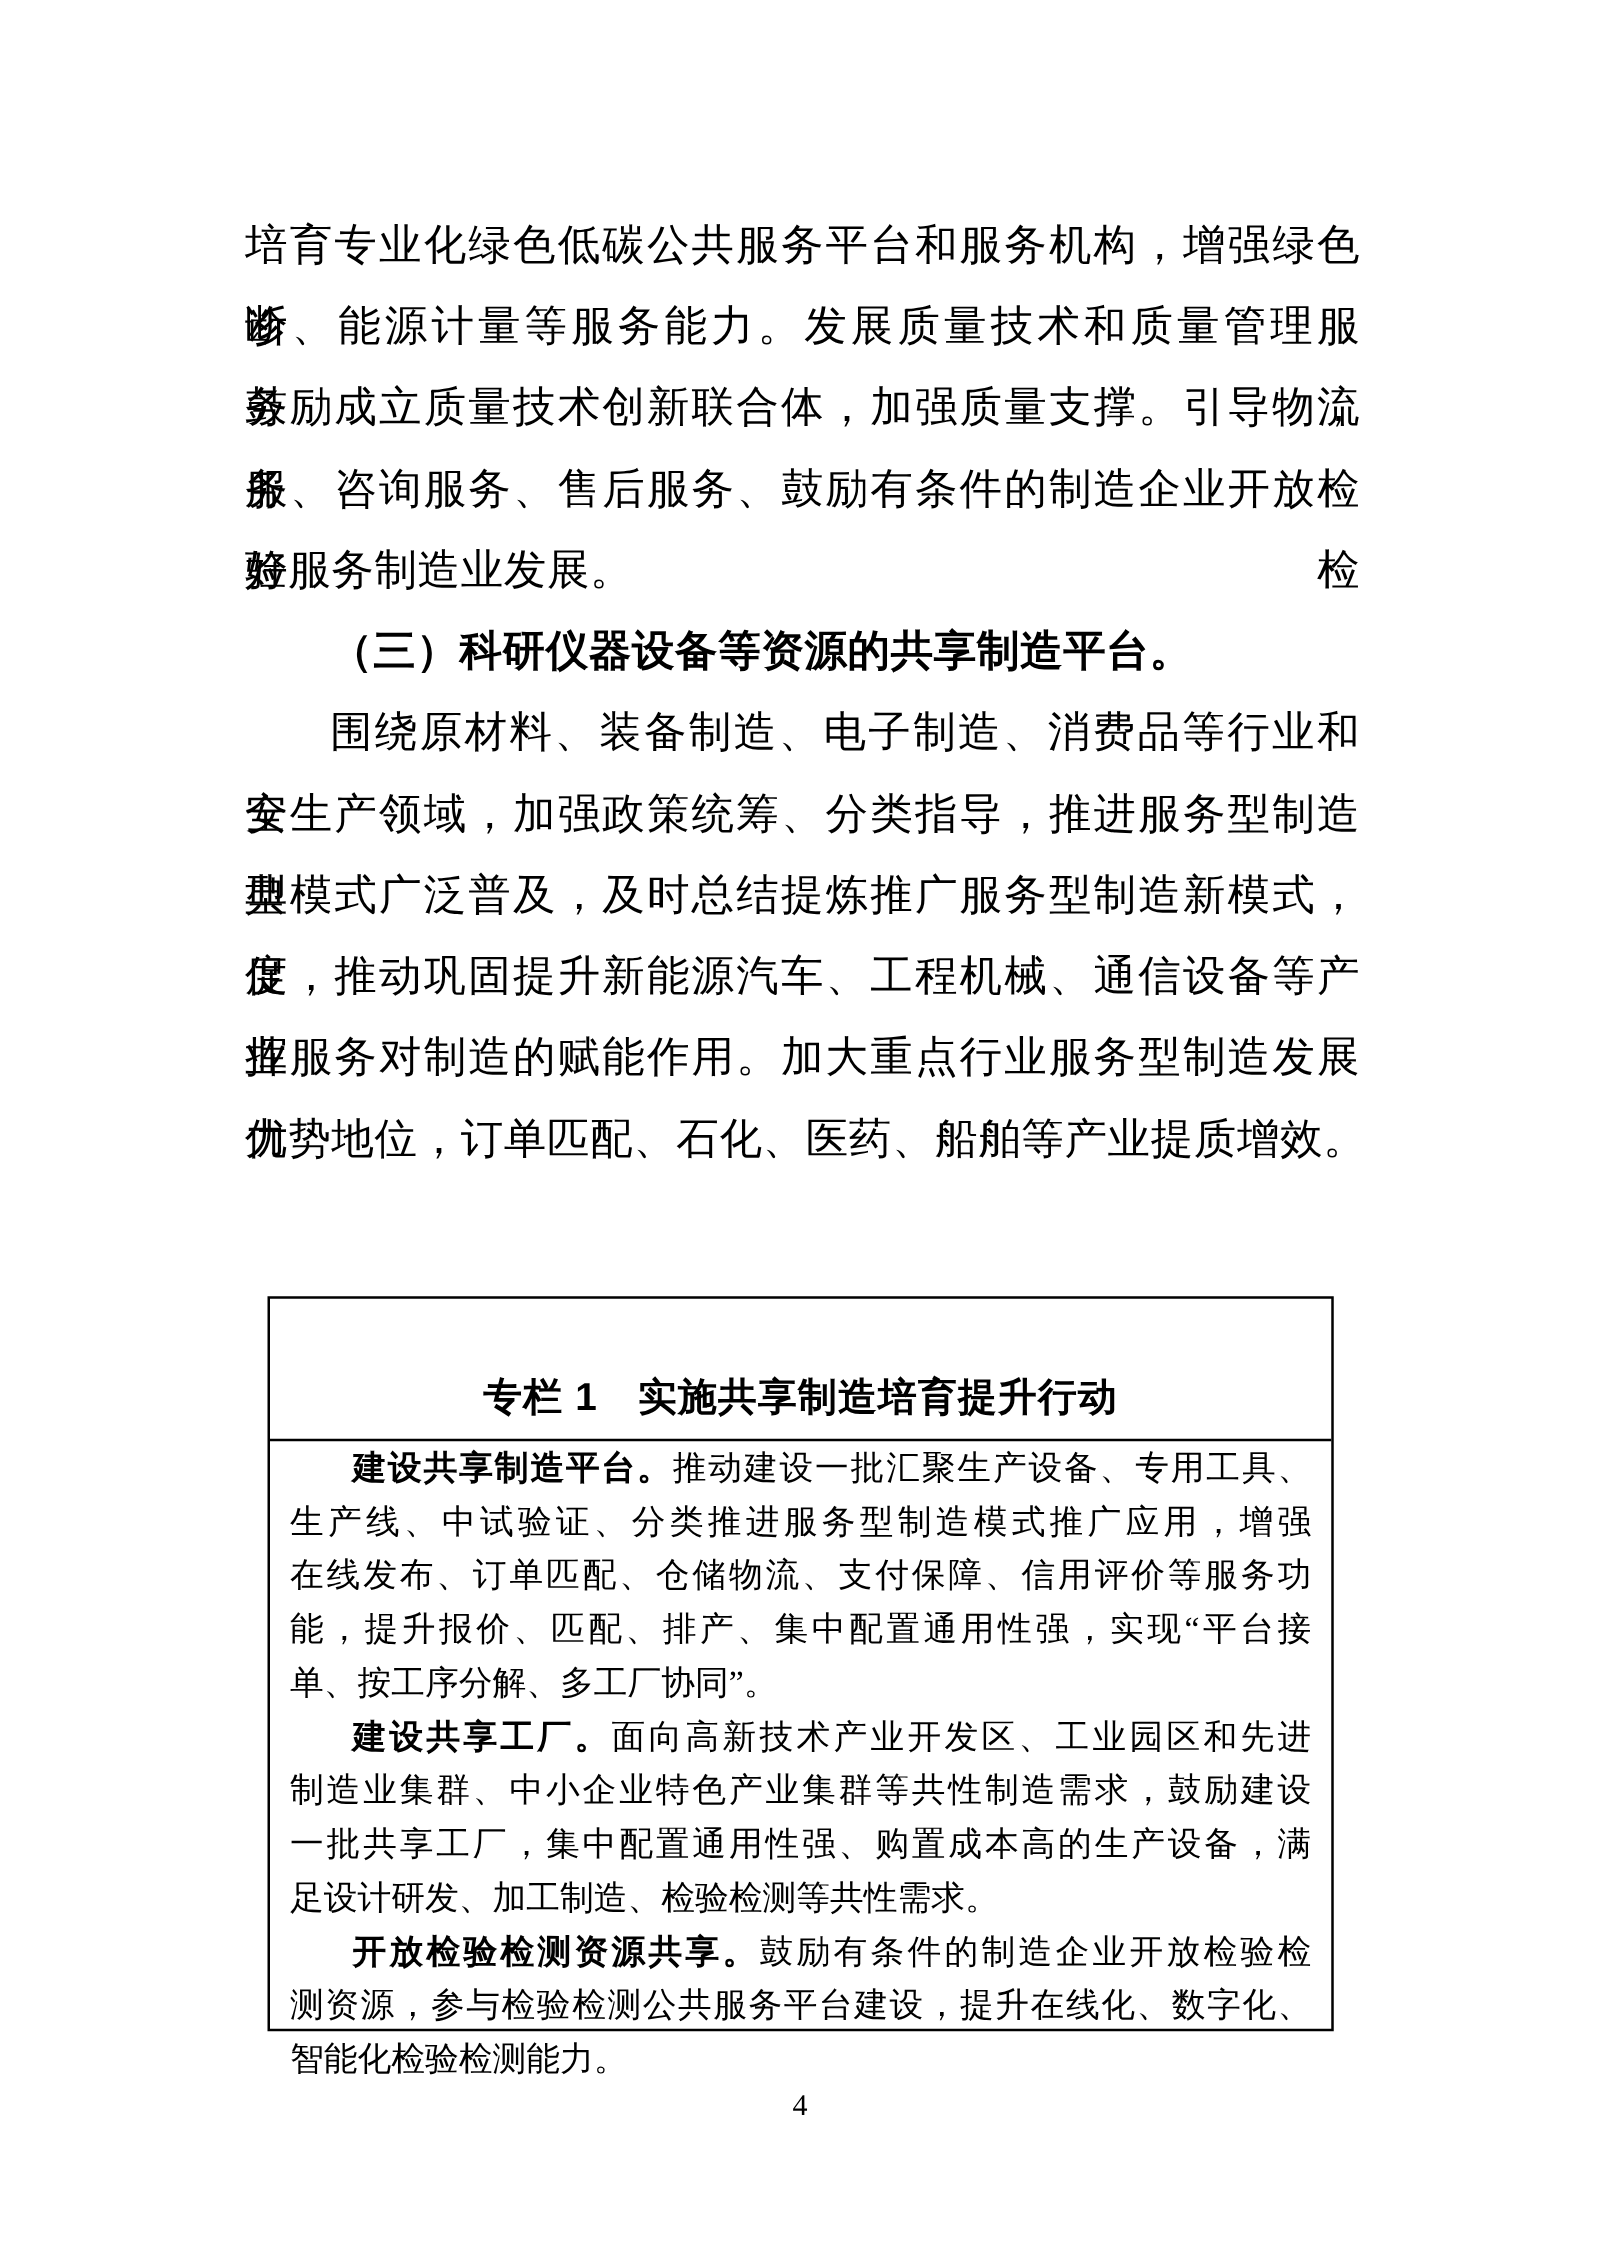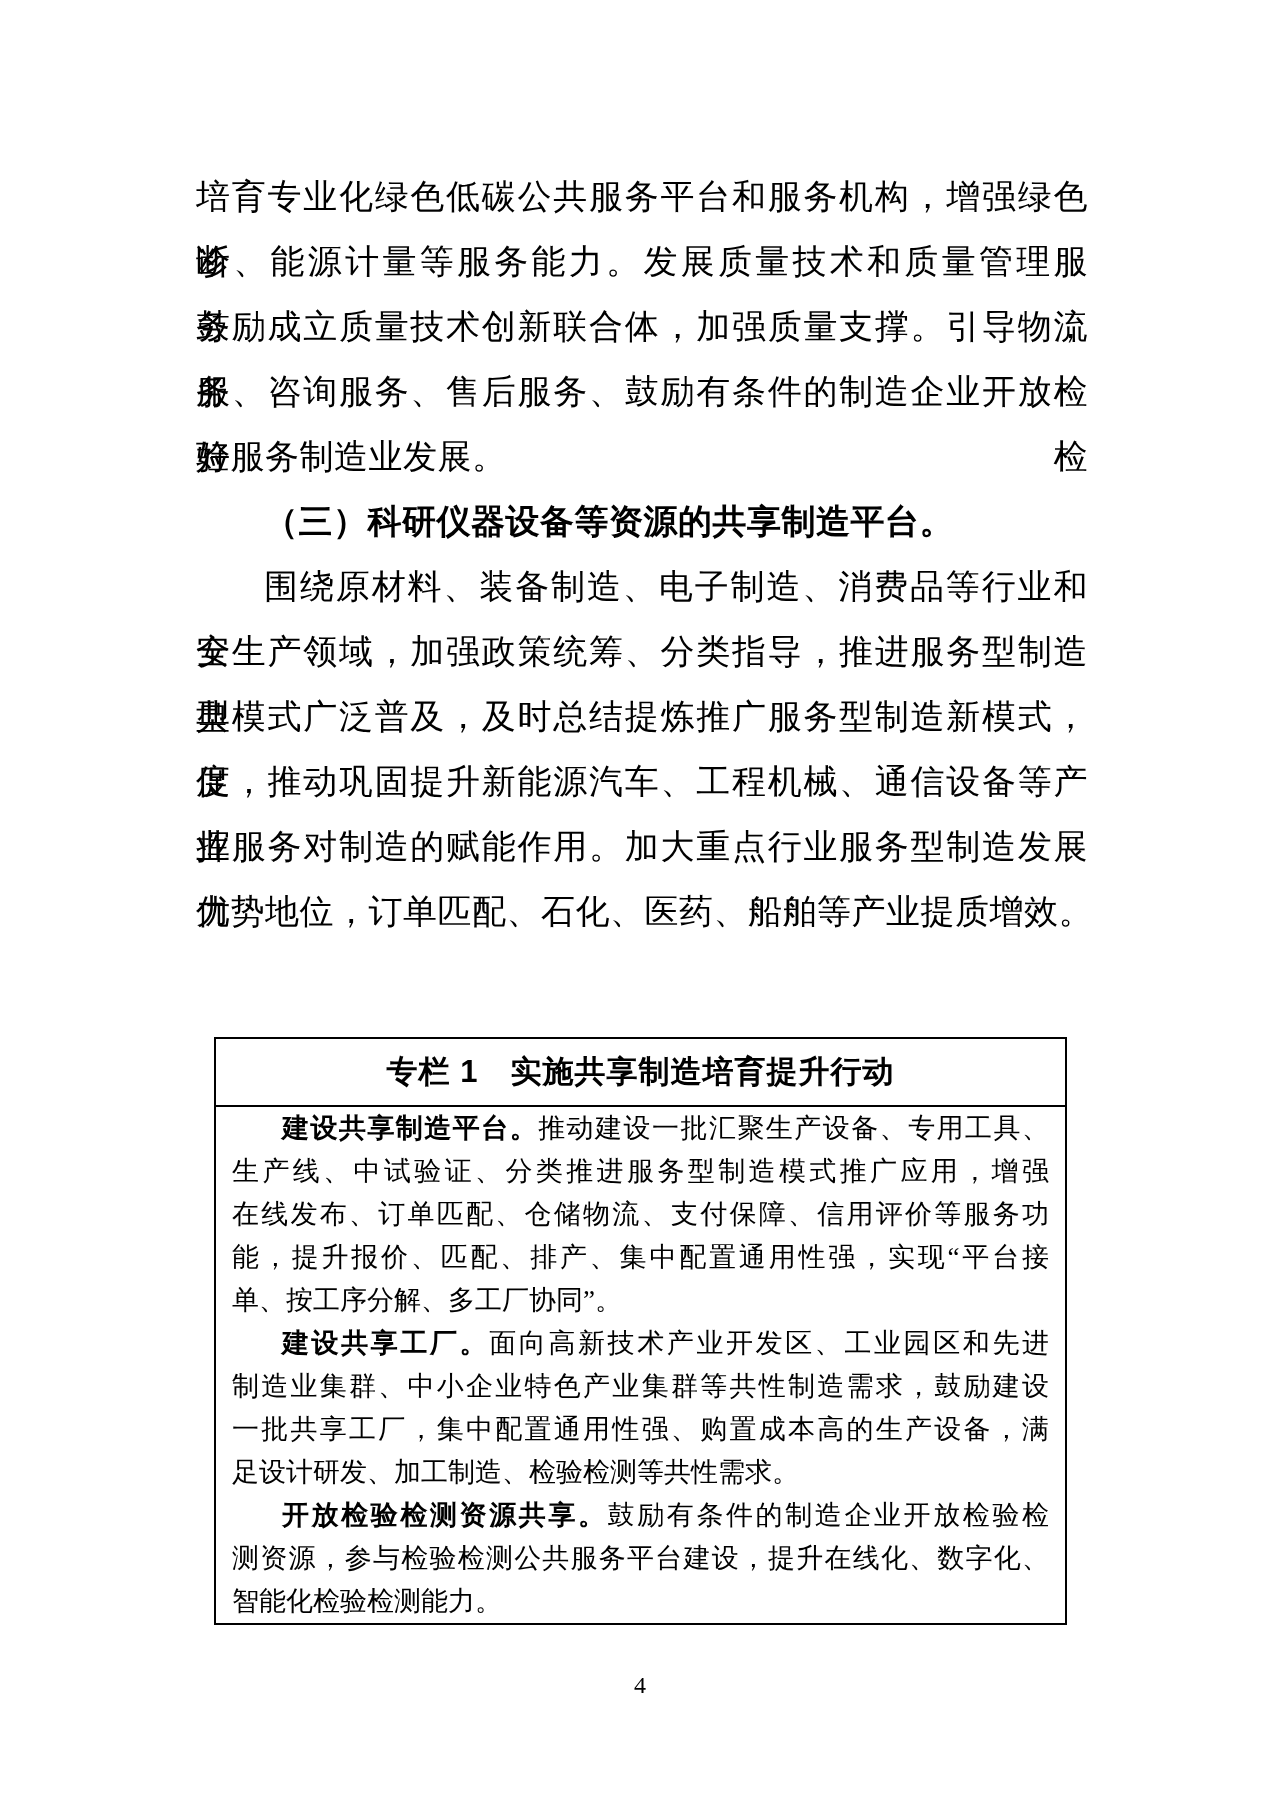--- a/index.html
+++ b/index.html
@@ -54,20 +54,21 @@
   }
   .box-title {
     height: 66px;
     line-height: 66px;
     text-align: center;
     font-weight: bold;
     font-size: 31px;
     border-bottom: 2px solid #000000;
     font-family: "Liberation Sans", sans-serif;
     letter-spacing: 1px;
+    margin-top: 46px;
   }
   .box-content {
     padding: 0 16px;
   }
   .box-line {
     height: 43px;
     line-height: 43px;
     font-size: 27px;
     white-space: nowrap;
   }

